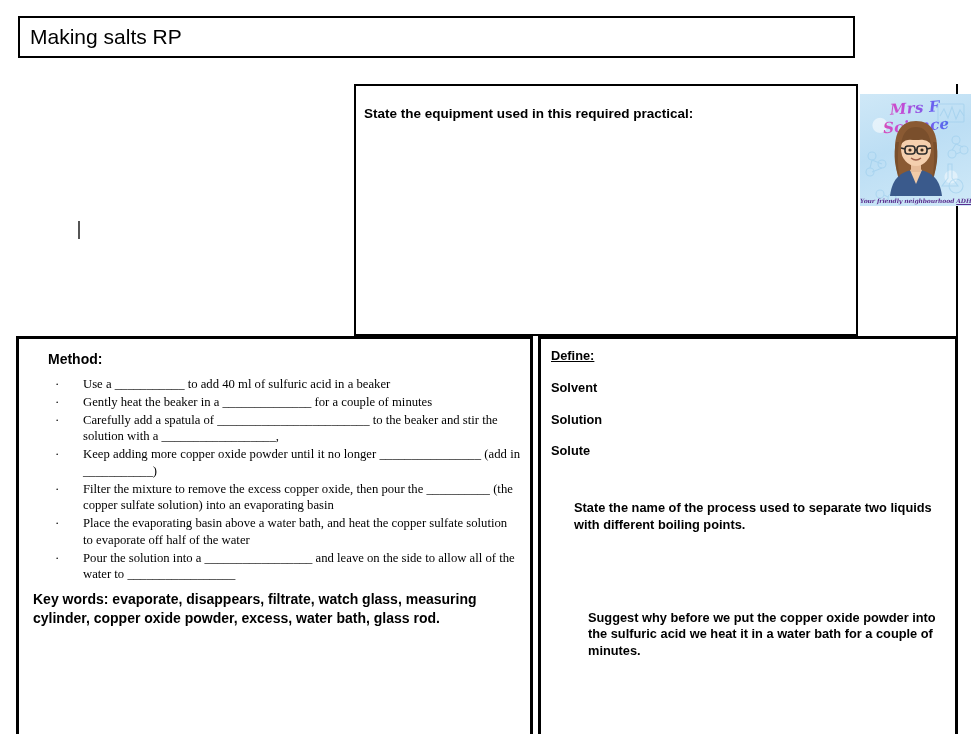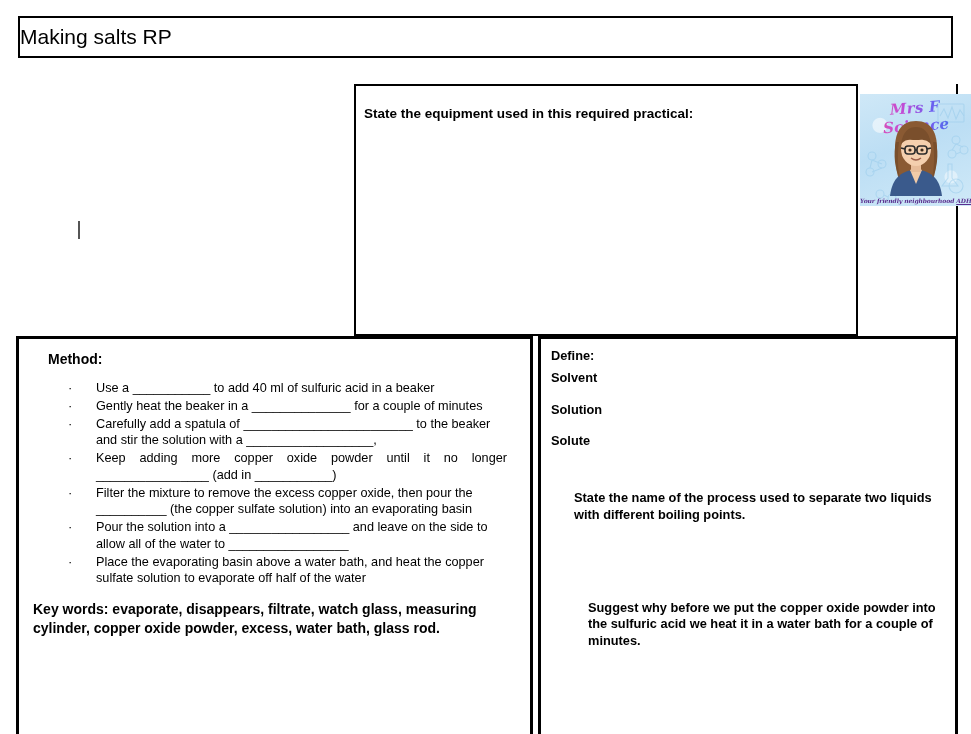--- a/index.html
+++ b/index.html
@@ -21,26 +21,27 @@
     left: 0; top: 0;
     width: 971px;
     height: 734px;
   }
 
   
   .title-box {
     position: absolute;
     left: 18px;
     top: 16px;
-    width: 935px;
+    width: 837px;
     height: 42px;
     border: 2px solid #000;
     box-sizing: border-box;
     display: flex;
     align-items: center;
+    padding-left: 10px;
   }
   .title-text {
     font-size: 21px;
     line-height: 1.1;
     font-weight: 400;
     white-space: pre;
   }
 
   
   .equipment-box {
@@ -152,22 +153,23 @@
     box-sizing: border-box;
     padding: 12px 10px 0 14px;
   }
   .method-title {
     font-size: 14px;
     font-weight: bold;
     margin: 0 0 9px 15px;
   }
   ul.method-list {
     list-style: none;
-    margin: 13px;
+    margin: 0;
     padding: 0;
+    font-family: Liberation Serif, serif;
   }
   ul.method-list li {
     position: relative;
     padding-left: 50px;
     font-size: 12.7px;
     line-height: 1.32;
     margin-bottom: 1px;
   }
   ul.method-list li::before {
     content: "\00B7";
@@ -195,21 +197,21 @@
     border: 3px solid #000;
     box-sizing: border-box;
     padding: 9px 10px 0 10px;
   }
   .define-line {
     font-size: 12.8px;
     font-weight: bold;
     line-height: 1.2;
     margin-bottom: 16px;
   }
-  .define-line:first-child { margin-bottom: 7px; }
+  .define-line:first-child { margin-bottom: 17px; text-decoration: underline; }
   .question {
     font-size: 12.8px;
     font-weight: bold;
     line-height: 1.3;
   }
   .q1 { margin-top: 42px; margin-left: 23px; }
   .q2 { margin-top: 76px; margin-left: 37px; }
 </style>
 </head>
 <body>
@@ -279,22 +281,22 @@
   </div>
 
   <div class="method-box">
     <div class="method-title">Method:</div>
     <ul class="method-list">
       <li>Use a ___________ to add 40 ml of sulfuric acid in a beaker</li>
       <li>Gently heat the beaker in a ______________ for a couple of minutes</li>
       <li>Carefully add a spatula of ________________________ to the beaker and stir the solution with a __________________,</li>
       <li class="justify">Keep adding more copper oxide powder until it no longer ________________ (add in ___________)</li>
       <li>Filter the mixture to remove the excess copper oxide, then pour the __________ (the copper sulfate solution) into an evaporating basin</li>
+      <li>Place the evaporating basin above a water bath, and heat the copper sulfate solution to evaporate off half of the water</li>
       <li>Pour the solution into a _________________ and leave on the side to allow all of the water to _________________</li>
-      <li>Place the evaporating basin above a water bath, and heat the copper sulfate solution to evaporate off half of the water</li>
     </ul>
     <div class="keywords">Key words: evaporate, disappears, filtrate, watch glass, measuring cylinder, copper oxide powder, excess, water bath, glass rod.</div>
   </div>
 
   <div class="define-box">
     <div class="define-line">Define:</div>
     <div class="define-line">Solvent</div>
     <div class="define-line">Solution</div>
     <div class="define-line">Solute</div>
     <div class="question q1">State the name of the process used to separate two liquids with different boiling points.</div>

